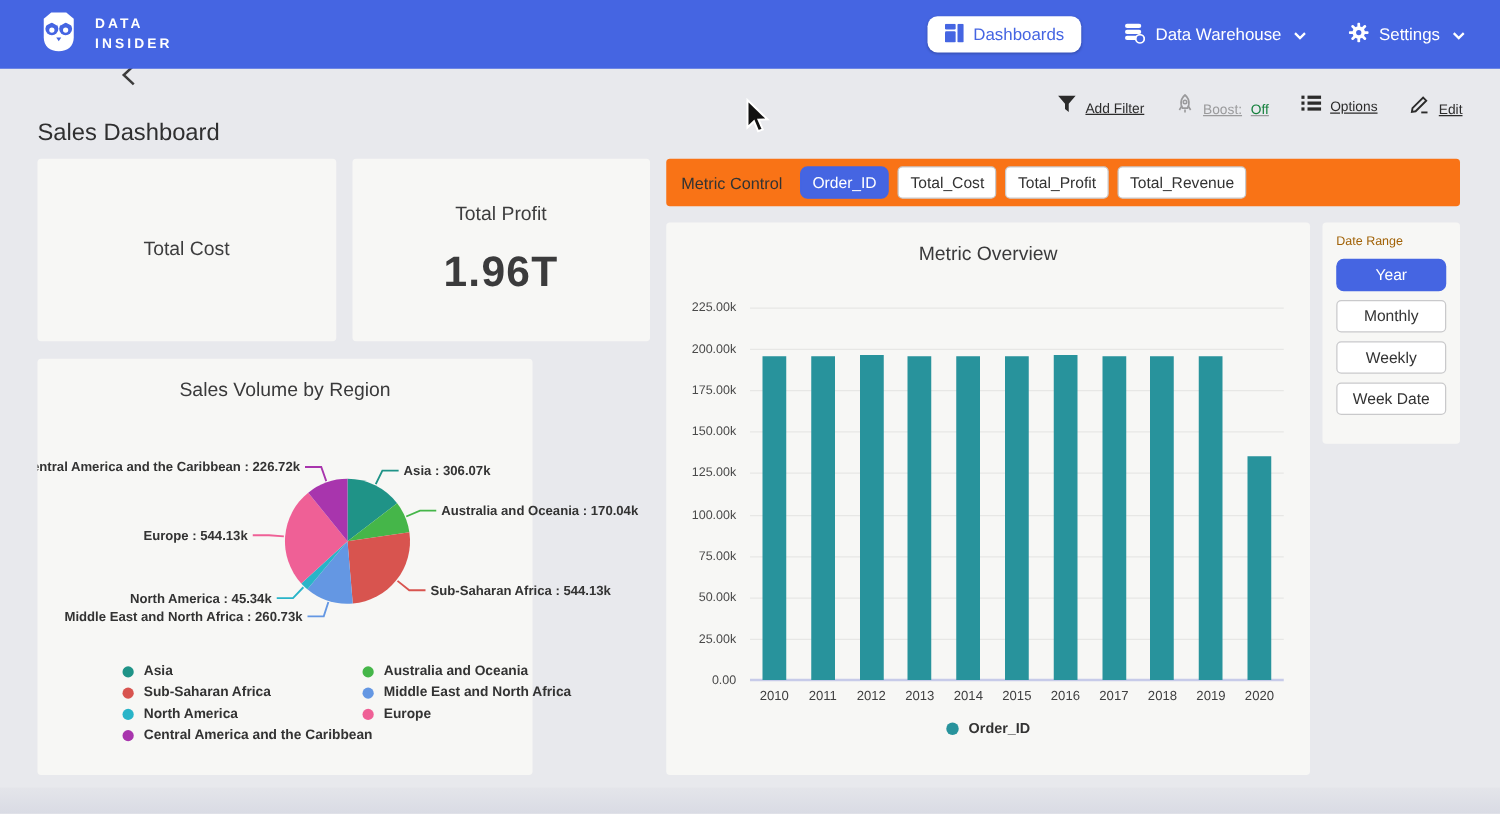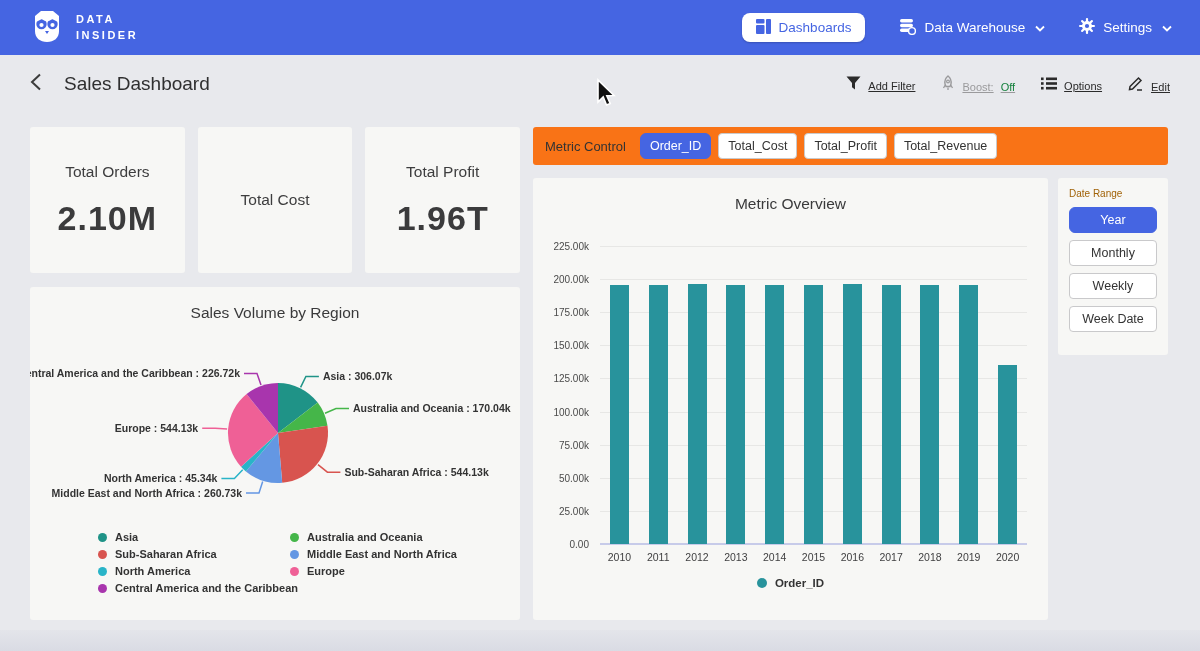--- a/index.html
+++ b/index.html
@@ -11,21 +11,21 @@
   #topnav { top:0; left:0; width:1200px; height:55px; background:#4565e2; display:flex; align-items:center; justify-content:space-between; padding:0 28px; z-index:5; }
   .brand { display:flex; align-items:center; gap:10px; }
   .brand-text { color:#fff; font-size:11px; font-weight:bold; letter-spacing:2.5px; line-height:1.45; }
   .nav-right { display:flex; align-items:center; gap:34px; }
   .nav-item { display:flex; align-items:center; gap:8px; color:#fff; font-size:13.5px; font-weight:500; cursor:pointer; }
   .nav-pill { background:#fff; color:#4565e2; border-radius:8px; height:29px; padding:0 14px; box-shadow:0 1px 2px rgba(0,0,0,.2); }
   .chev { margin-left:2px; }
 
   
   #subheader { top:55px; left:0; width:1200px; height:58px; display:flex; align-items:center; justify-content:space-between; padding:0 30px; }
-  .sh-left { display:flex; align-items:center; gap:22px; }
+  .sh-left { display:flex; align-items:center; gap:22px;flex-direction:column; }
   #page-title { font-size:19px; font-weight:500; color:#2f2f30; }
   .sh-right { display:flex; align-items:center; gap:26px; }
   .action { display:flex; align-items:flex-end; gap:7px; font-size:11px; font-weight:500; color:#2b2b2b; cursor:pointer;text-decoration:underline; }
   .action.dim { color:#9a9a9c; cursor:default; }
   .boost-state { color:#15803d; font-weight:500; }
 
   
   .card { background:#f7f7f5; border-radius:3px; }
 
   #kpi-row { top:127px; left:30px; width:490px; height:146px; display:flex; gap:13px; }
@@ -33,21 +33,21 @@
   .kpi-label { font-size:15.5px; font-weight:500; color:#3d3d3e; }
   .kpi-value { font-size:34px; font-weight:bold; color:#3b3b3c; letter-spacing:1px; }
 
   
   #metric-strip { top:127px; left:533px; width:635px; height:38px; background:#f97316; border-radius:3px; display:flex; align-items:center; padding:0 12px; gap:10px; }
   #metric-label { font-size:13px; color:#333; margin-right:4px; white-space:nowrap; }
   .btn { background:#fff; border:1px solid #c9c9cb; border-radius:4px; color:#333; font-size:12.5px; padding:5px 9px; cursor:pointer; font-family:inherit; white-space:nowrap; }
   .btn.selected { background:#4565e2; border-color:#4565e2; color:#fff; border-radius:6px; }
 
   
-  #pie-card { top:287px; left:30px; width:490px; height:333px; }
+  #pie-card { top:287px; left:30px; width:396px; height:333px; }
   .chart-title { text-align:center; font-size:15.5px; color:#3a3a3b; padding-top:17px; }
   #pie-svg { position:absolute; top:0; left:0; }
   #pie-legend { position:absolute; top:244px; left:0; width:490px; }
   .pleg-item { position:absolute; display:flex; align-items:center; gap:8px; }
   .pleg-dot { width:9px; height:9px; border-radius:50%; flex:none; }
   .pleg-text { font-size:11px; font-weight:bold; color:#333; white-space:nowrap; }
 
   
   #bar-card { top:178px; left:533px; width:515px; height:442px; }
   .gridline { position:absolute; height:1px; background:#e7e7e5; }
@@ -190,24 +190,20 @@
           <path d="M2 11.5 L10.5 3 L13 5.5 L4.5 14 L1.5 14.5 Z" fill="none" stroke="#2b2b2b" stroke-width="1.5"></path>
           <path d="M9 15 H14" stroke="#2b2b2b" stroke-width="1.5"></path>
         </svg>
       </span>
       <span>Edit</span>
     </div>
   </div>
 </div>
 
 <div id="kpi-row" class="abs">
-    <div class="kpi-card">
-      <div class="kpi-label">Total Orders</div>
-      <div class="kpi-value">2.10M</div>
-    </div>
     <div class="kpi-card">
       <div class="kpi-label">Total Cost</div>
     </div>
     <div class="kpi-card">
       <div class="kpi-label">Total Profit</div>
       <div class="kpi-value">1.96T</div>
     </div>
   </div>
 
 <div id="metric-strip" class="abs">

